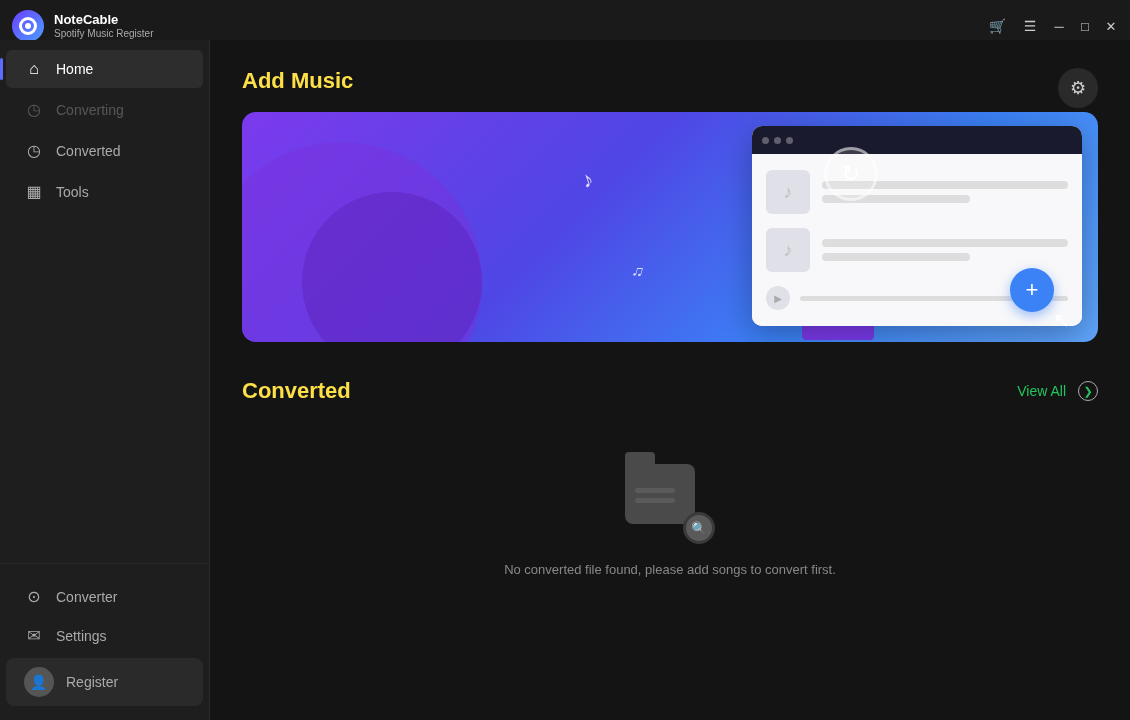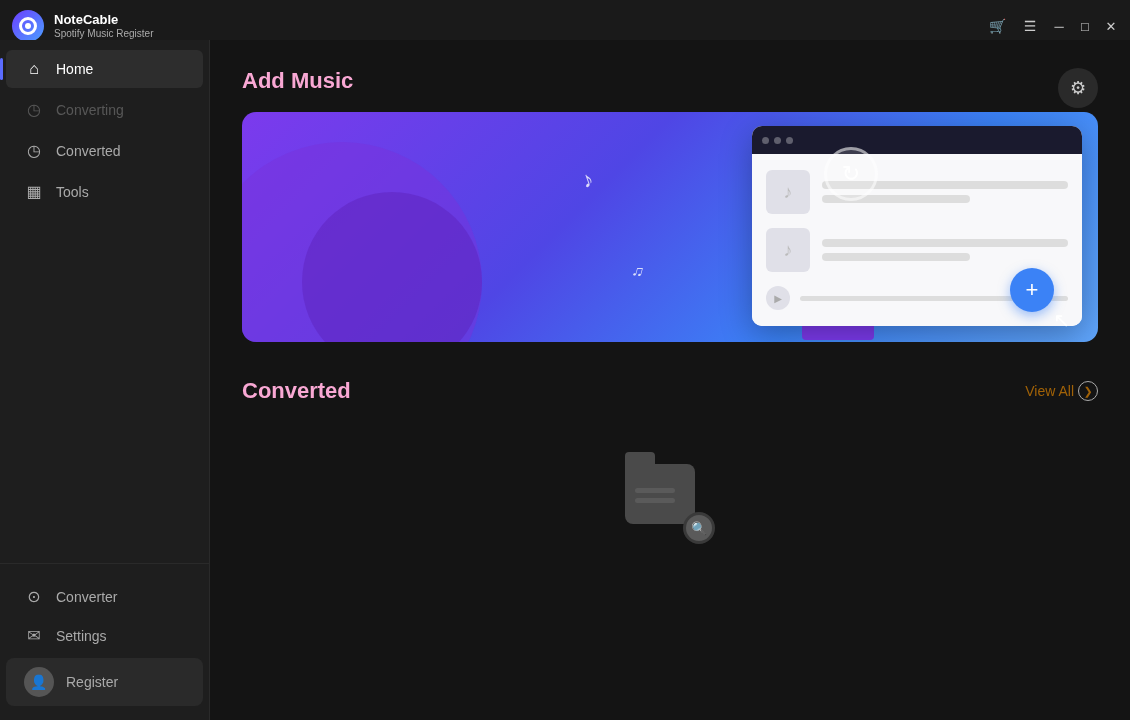--- a/index.html
+++ b/index.html
@@ -191,21 +191,21 @@
       background: #141414;
       overflow-y: auto;
       padding: 28px 32px;
       position: relative;
     }
 
     
     .section-title {
       font-size: 22px;
       font-weight: 700;
-      color: #f9a8d4;
+      color: #fde047;
       margin-bottom: 18px;
     }
 
     
     .banner {
       width: 100%;
       height: 230px;
       border-radius: 14px;
       background: linear-gradient(135deg, #7c3aed 0%, #4f46e5 40%, #3b82f6 70%, #60a5fa 100%);
       position: relative;
@@ -473,22 +473,22 @@
     
     .converted-header {
       display: flex;
       align-items: center;
       justify-content: space-between;
       margin-bottom: 20px;
     }
     .view-all {
       display: flex;
       align-items: center;
-      gap: 4px;
-      color: #a16207;
+      gap: 12px;
+      color: #22c55e;
       font-size: 14px;
       cursor: pointer;
     }
     .view-all-arrow {
       width: 20px; height: 20px;
       border-radius: 50%;
       border: 1.5px solid #aaa;
       display: flex;
       align-items: center;
       justify-content: center;
@@ -706,16 +706,17 @@
     <div class="empty-state">
       <div class="empty-icon">
         <div class="empty-folder">
           <div class="empty-folder-lines">
             <div class="empty-folder-line"></div>
             <div class="empty-folder-line"></div>
           </div>
         </div>
         <div class="empty-search">🔍</div>
       </div>
+      <div class="empty-text">No converted file found, please add songs to convert first.</div>
     </div>
 
   </div>
 </div>
 
 </body></html>

